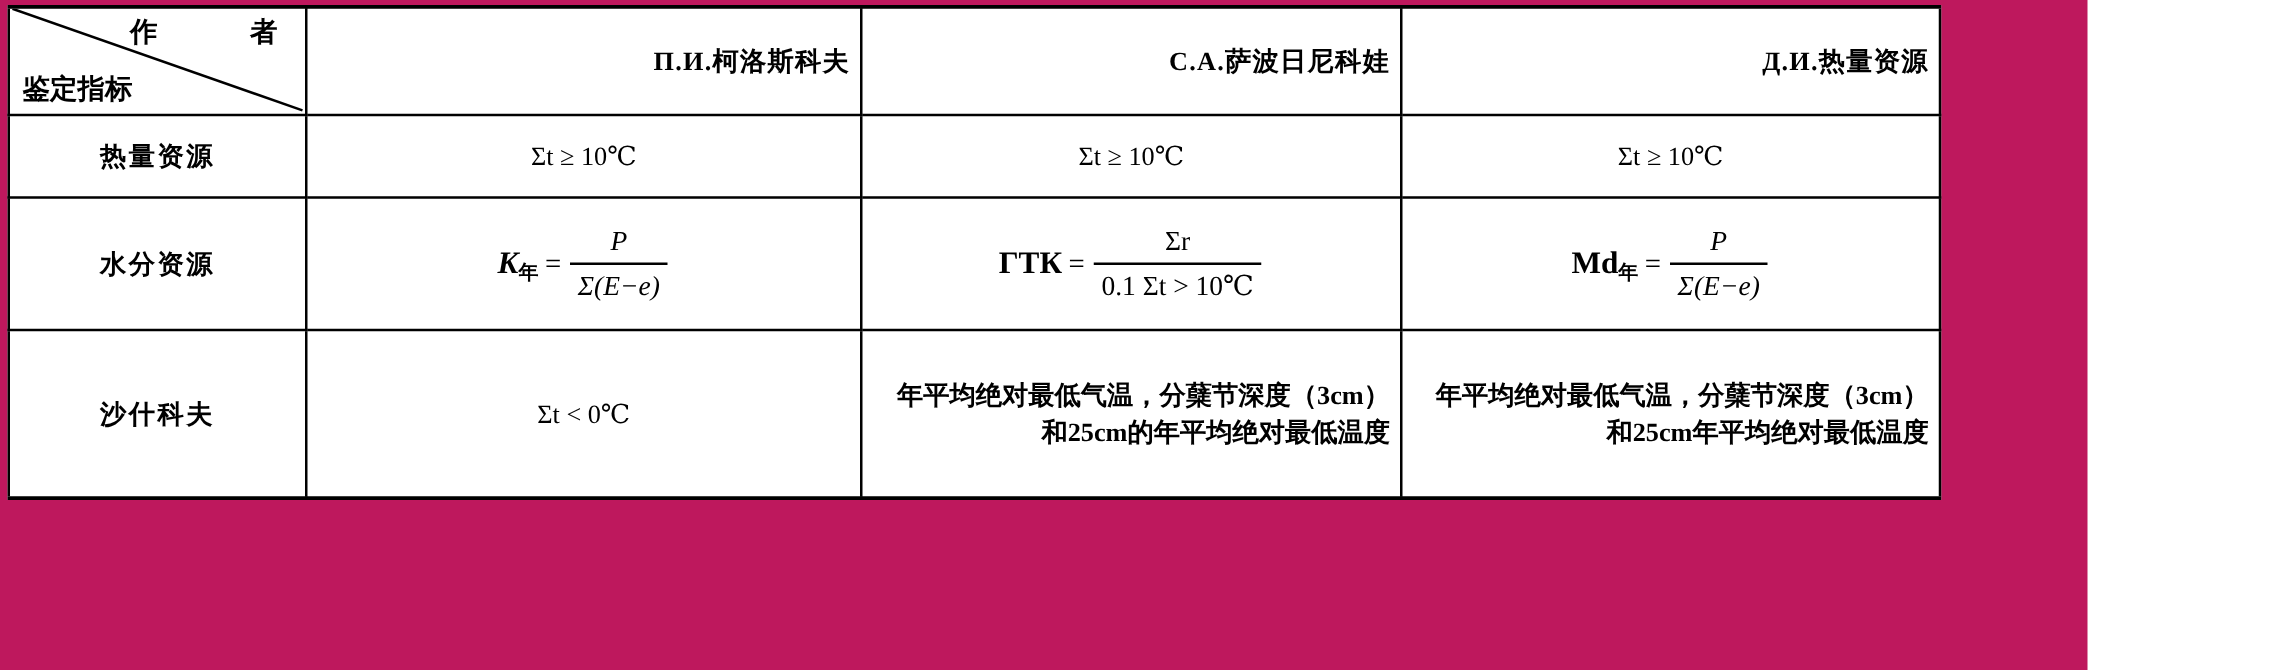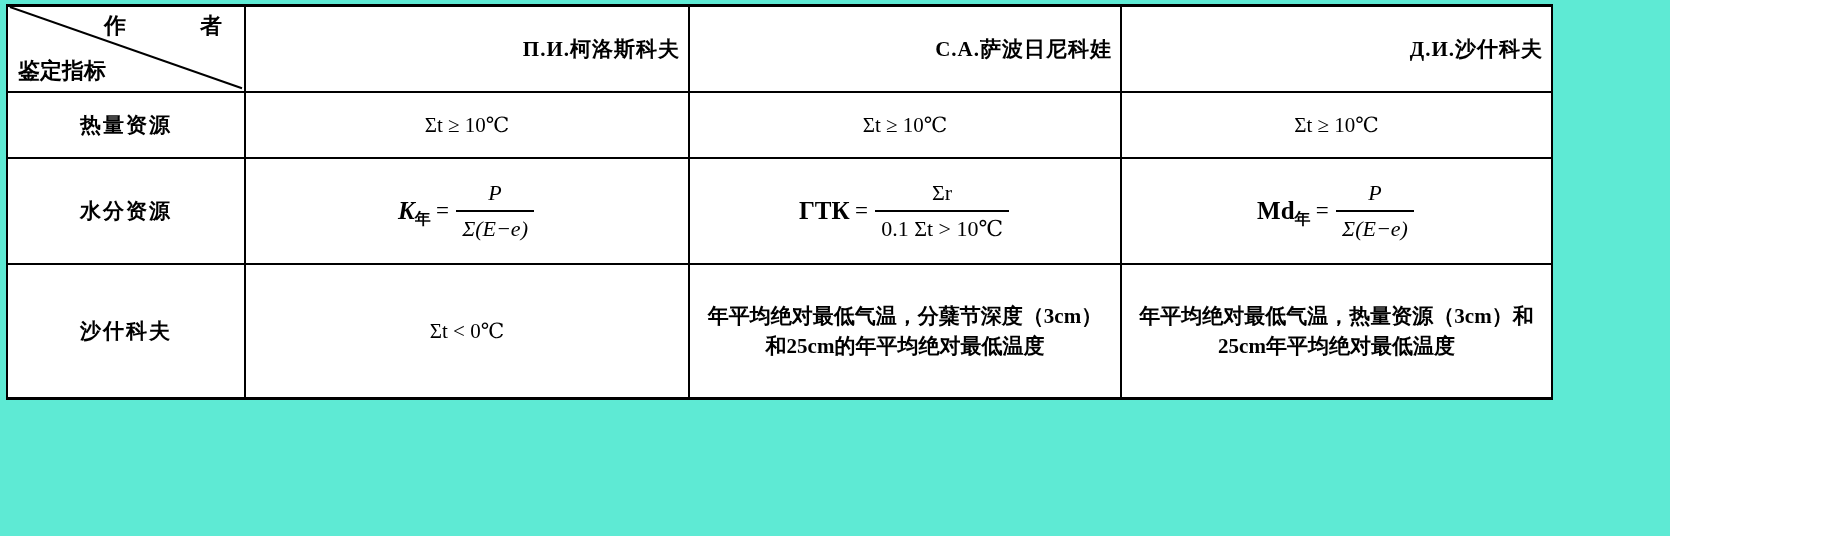--- a/index.html
+++ b/index.html
@@ -11,21 +11,21 @@
     width: 1825px;
     height: 536px;
     font-family: "Liberation Serif", "DejaVu Serif", serif;
     color: #000000;
     overflow: hidden;
   }
   .page {
     position: relative;
     width: 1670px;
     height: 536px;
-    background: #5eead4;
+    background: #be185d;
   }
   table.doc-table {
     position: absolute;
     left: 6px;
     top: 4px;
     width: 1545px;
     border-collapse: collapse;
     table-layout: fixed;
     background: #ffffff;
   }
@@ -132,21 +132,21 @@
   }
   .lead .sub {
     font-size: 16px;
     font-weight: 700;
     vertical-align: sub;
   }
   .text-block {
     font-size: 22px;
     font-weight: 700;
     line-height: 1.55;
-    text-align: center;
+    text-align: right;
   }
   .note-block {
     font-size: 22px;
     line-height: 1.55;
     text-align: left;
   }
   .winter-cell {
     height: 124px;
   }
   .note-row td { height: 96px; }
@@ -170,21 +170,21 @@
       <tr>
         <td class="corner">
           <svg class="diag" viewBox="0 0 238 84" preserveAspectRatio="none">
             <line x1="2" y1="0" x2="236" y2="82"></line>
           </svg>
           <span class="lbl-author">作　　者</span>
           <span class="lbl-index">鉴定指标</span>
         </td>
         <td class="hdr-name">П.И.柯洛斯科夫</td>
         <td class="hdr-name">С.А.萨波日尼科娃</td>
-        <td class="hdr-name">Д.И.沙什科夫</td>
+        <td class="hdr-name">Д.И.热量资源</td>
       </tr>
 
       <tr class="heat-row">
         <td class="rowlabel">热量资源</td>
         <td class="mathline">Σt ≥ 10℃</td>
         <td class="mathline">Σt ≥ 10℃</td>
         <td class="mathline">Σt ≥ 10℃</td>
       </tr>
 
       <tr class="moist-row">
@@ -215,20 +215,20 @@
             <span class="num ital">P</span>
             <span class="den ital">Σ(E−e)</span>
           </span>
         </td>
       </tr>
 
       <tr>
         <td class="rowlabel winter-cell">沙什科夫</td>
         <td class="mathline winter-cell">Σt &lt; 0℃</td>
         <td class="text-block winter-cell">年平均绝对最低气温，分蘖节深度（3cm）和25cm的年平均绝对最低温度</td>
-        <td class="text-block winter-cell">年平均绝对最低气温，热量资源（3cm）和25cm年平均绝对最低温度</td>
+        <td class="text-block winter-cell">年平均绝对最低气温，分蘖节深度（3cm）和25cm年平均绝对最低温度</td>
       </tr>
 
 
     </tbody>
   </table>
 
 </div>
 
 </body></html>

